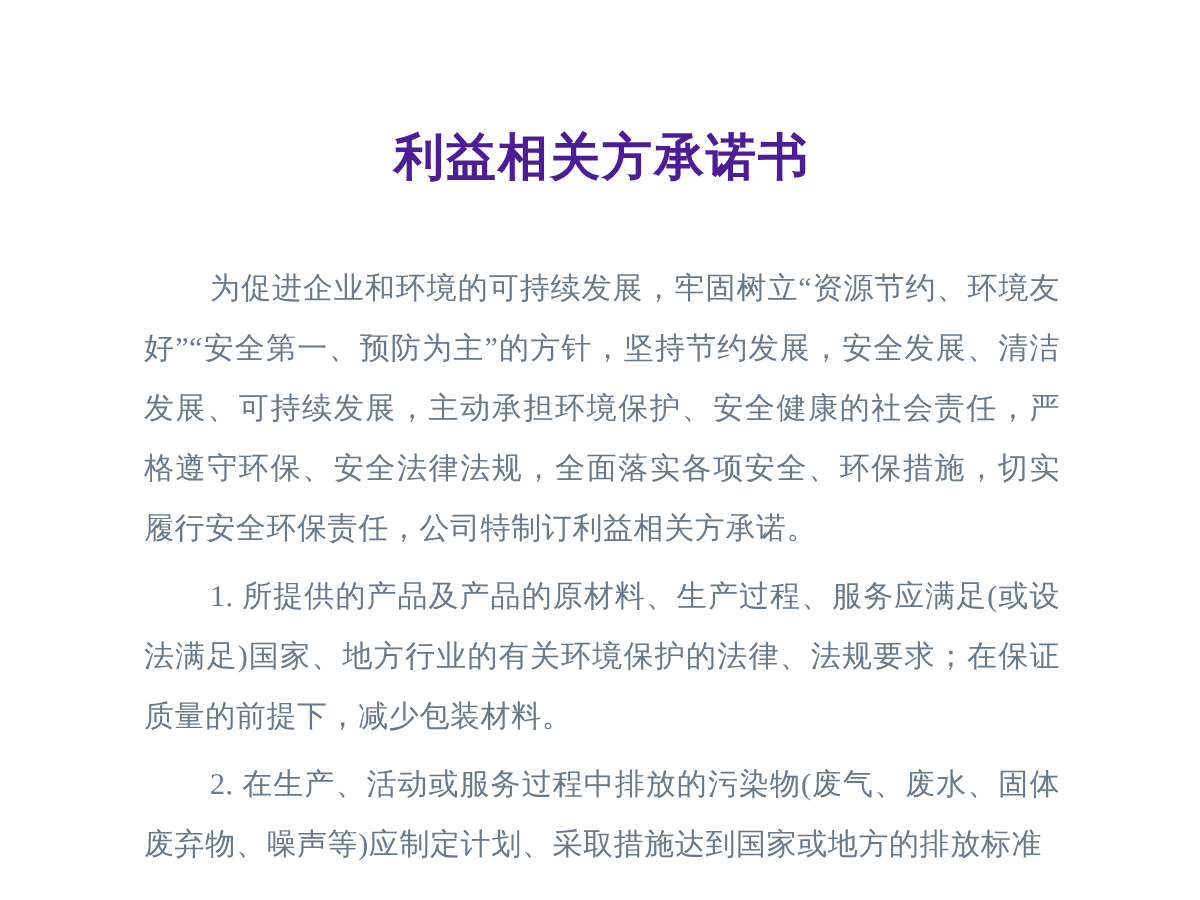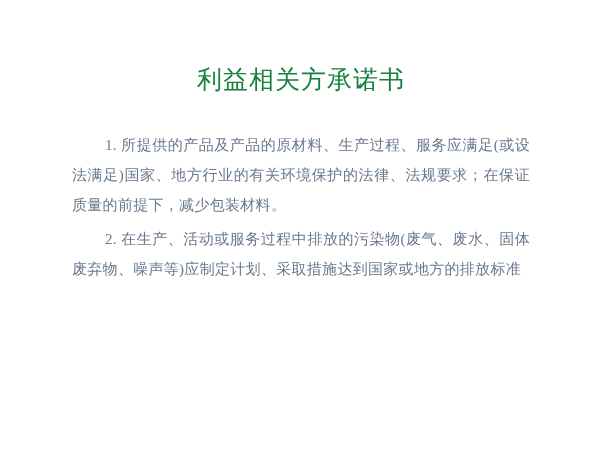--- a/index.html
+++ b/index.html
@@ -13,40 +13,41 @@
     height: 450px;
     background: #ffffff;
     overflow: hidden;
     box-sizing: border-box;
     padding: 62px 70px 0 72px;
     font-family: "Liberation Serif", "DejaVu Serif", serif;
   }
   .doc-title {
     margin: 0 0 34px 0;
     font-family: "Liberation Sans", "DejaVu Sans", sans-serif;
-    font-weight: normal;
+    font-weight: bold;
     font-size: 25px;
     line-height: 34px;
     letter-spacing: 1px;
     text-align: center;
-    color: #15803d;
+    color: #4c1d95;
   }
   .doc-body p {
     margin: 0 0 4px 0;
     font-size: 15px;
     line-height: 30px;
     letter-spacing: 0.3px;
     text-align: justify;
     text-indent: 2.2em;
     color: #68798b;
     word-break: break-all;
   }
 </style>
 </head>
 <body>
 
 <div class="page">
   <h1 class="doc-title">利益相关方承诺书</h1>
   <div class="doc-body">
+    <p>为促进企业和环境的可持续发展，牢固树立“资源节约、环境友好”“安全第一、预防为主”的方针，坚持节约发展，安全发展、清洁发展、可持续发展，主动承担环境保护、安全健康的社会责任，严格遵守环保、安全法律法规，全面落实各项安全、环保措施，切实履行安全环保责任，公司特制订利益相关方承诺。</p>
     <p>1. 所提供的产品及产品的原材料、生产过程、服务应满足(或设法满足)国家、地方行业的有关环境保护的法律、法规要求；在保证质量的前提下，减少包装材料。</p>
     <p>2. 在生产、活动或服务过程中排放的污染物(废气、废水、固体废弃物、噪声等)应制定计划、采取措施达到国家或地方的排放标准</p>
   </div>
 </div>
 
 </body></html>

